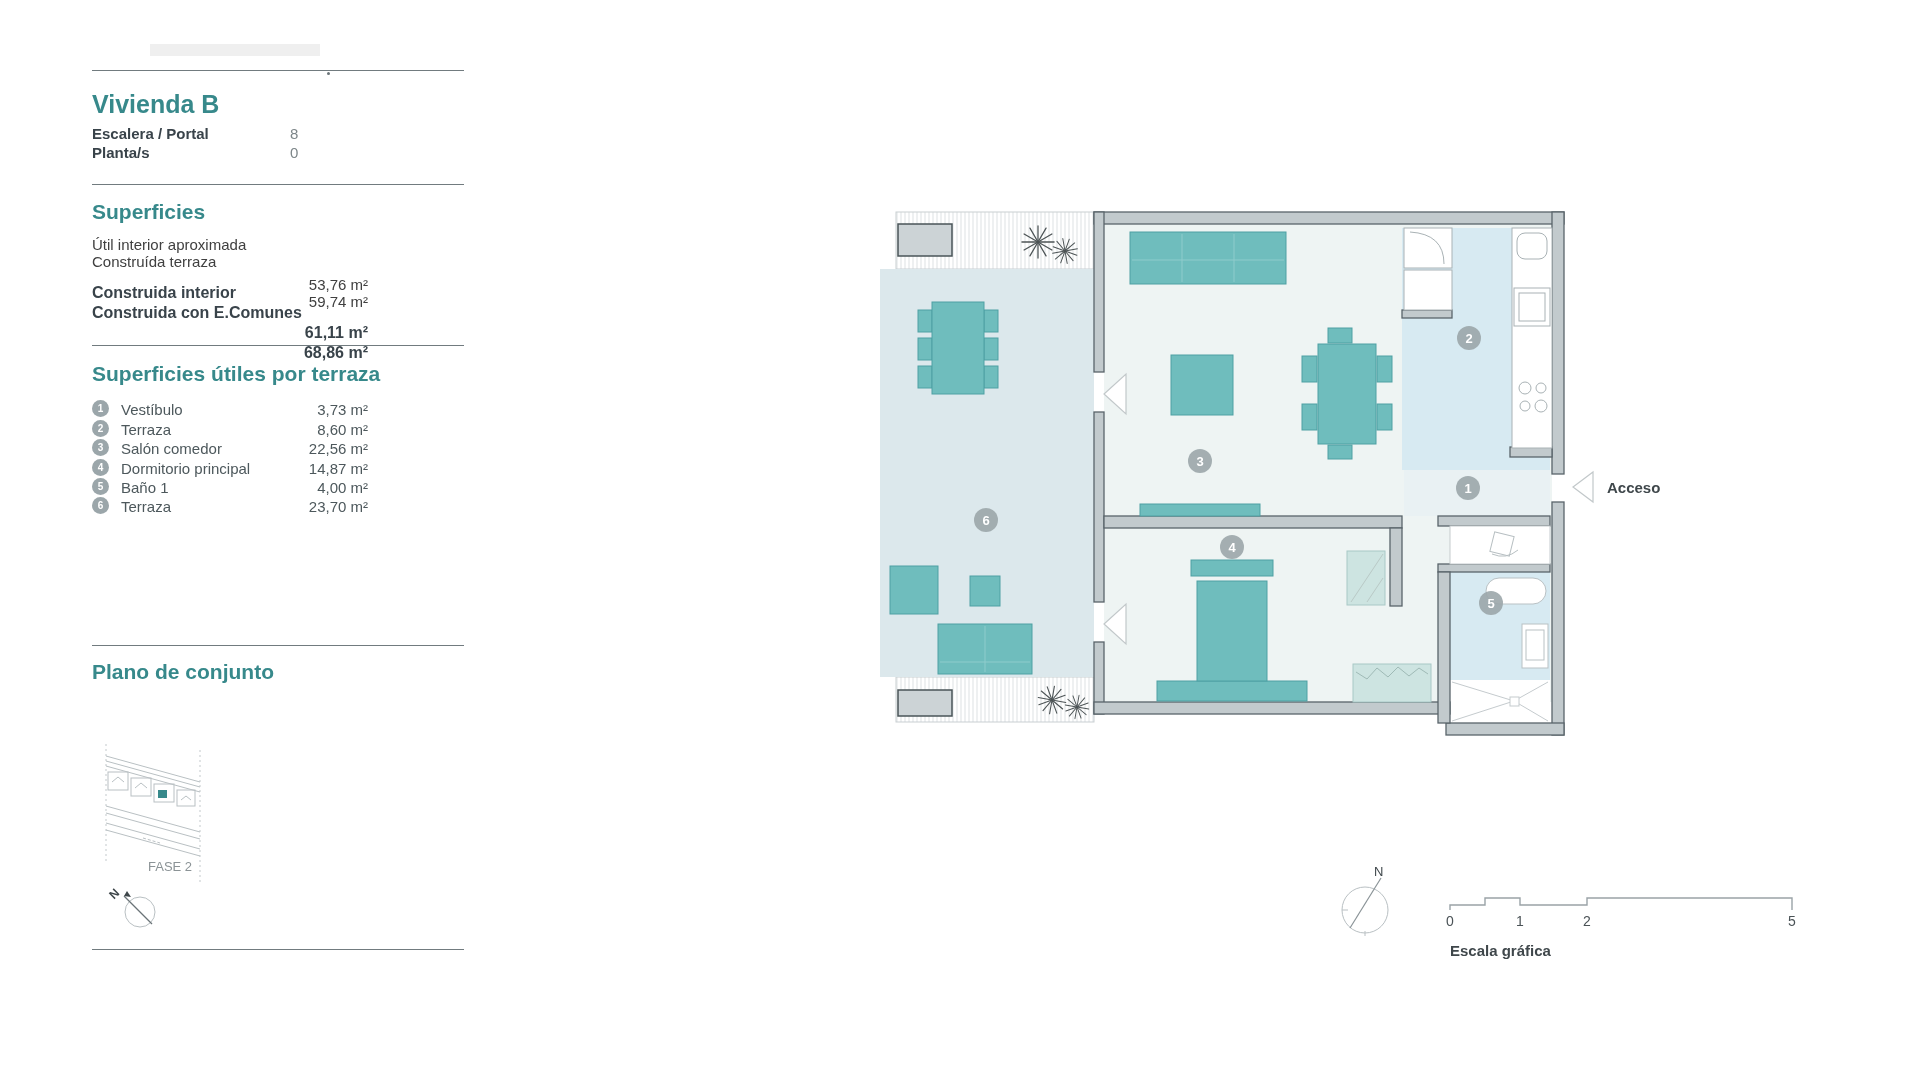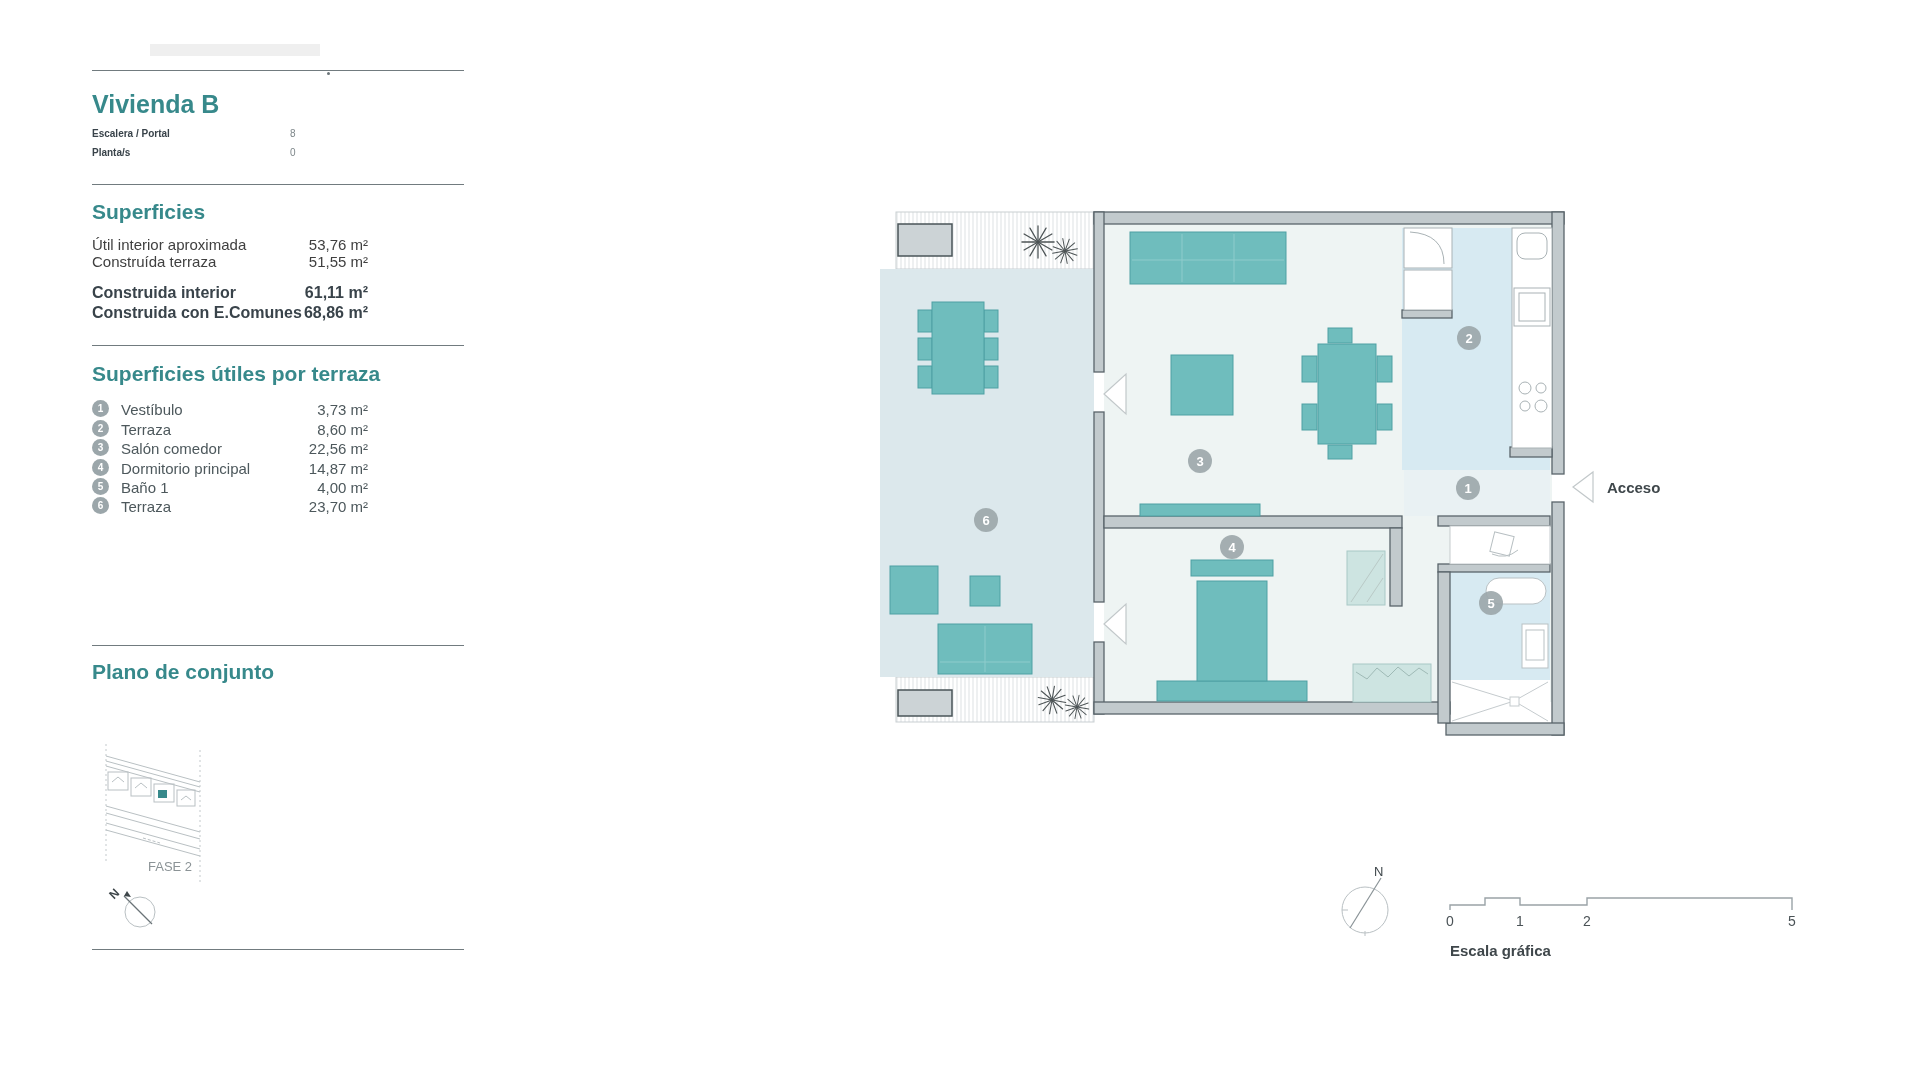--- a/index.html
+++ b/index.html
@@ -3,25 +3,25 @@
 <meta charset="utf-8">
 <style>
   html,body{margin:0;padding:0;background:#ffffff;}
   .page{position:relative;width:1920px;height:1080px;background:#ffffff;
         font-family:"Liberation Sans",sans-serif;overflow:hidden;padding-left:36px;}
   .rule{position:absolute;left:92px;width:372px;height:1px;background:#717b7f;}
   .fade-strip{position:absolute;left:150px;top:44px;width:170px;height:12px;background:#efefef;}
   .tiny-dot{position:absolute;left:327px;top:72px;width:3px;height:3px;background:#6a7478;border-radius:50%;}
   .h1{position:absolute;left:92px;top:90px;font-size:25px;font-weight:bold;color:#37898b;}
   .h2{position:absolute;left:92px;font-size:21px;font-weight:bold;color:#37898b;}
-  .kv{position:absolute;left:92px;width:276px;font-size:10px;line-height:17px;}
+  .kv{position:absolute;left:92px;width:276px;font-size:15px;line-height:17px;}
   .kv .k{font-weight:bold;color:#39434a;}
   .kv .v{position:absolute;left:198px;color:#7d8689;font-weight:normal;}
   .srow{position:absolute;left:92px;width:276px;font-size:15px;line-height:17px;color:#404040;}
-  .srow .val{position:absolute;right:0;text-align:right;}
+  .srow .val{position:absolute;right:0;text-align:right;margin-top:40px;}
   .srow.bold{font-weight:bold;color:#39434a;font-size:16px;}
   .erow{position:absolute;left:92px;width:276px;height:18px;font-size:15px;color:#4d585c;}
   .erow .badge{position:absolute;left:0;top:0;width:17px;height:17px;border-radius:50%;
                background:#9ba6aa;color:#ffffff;font-size:10px;font-weight:bold;
                text-align:center;line-height:17px;}
   .erow .lbl{position:absolute;left:29px;top:1px;text-align:center;}
   .erow .val{position:absolute;right:0;top:1px;text-align:right;}
   svg text{font-family:"Liberation Sans",sans-serif;}
 </style>
 </head>
@@ -47,21 +47,21 @@
 
     <div class="rule" style="top:184px"></div>
     <div class="h2" style="top:200px">Superficies</div>
 
     <div class="srow" style="top:236px">
       <span>Útil interior aproximada</span>
       <span class="val">53,76 m²</span>
     </div>
     <div class="srow" style="top:253px">
       <span>Construída terraza</span>
-      <span class="val">51,55 m²</span>
+      <span class="val">59,74 m²</span>
     </div>
     <div class="srow bold" style="top:284px">
       <span>Construida interior</span>
       <span class="val">61,11 m²</span>
     </div>
     <div class="srow bold" style="top:304px">
       <span>Construida con E.Comunes</span>
       <span class="val">68,86 m²</span>
     </div>
 

